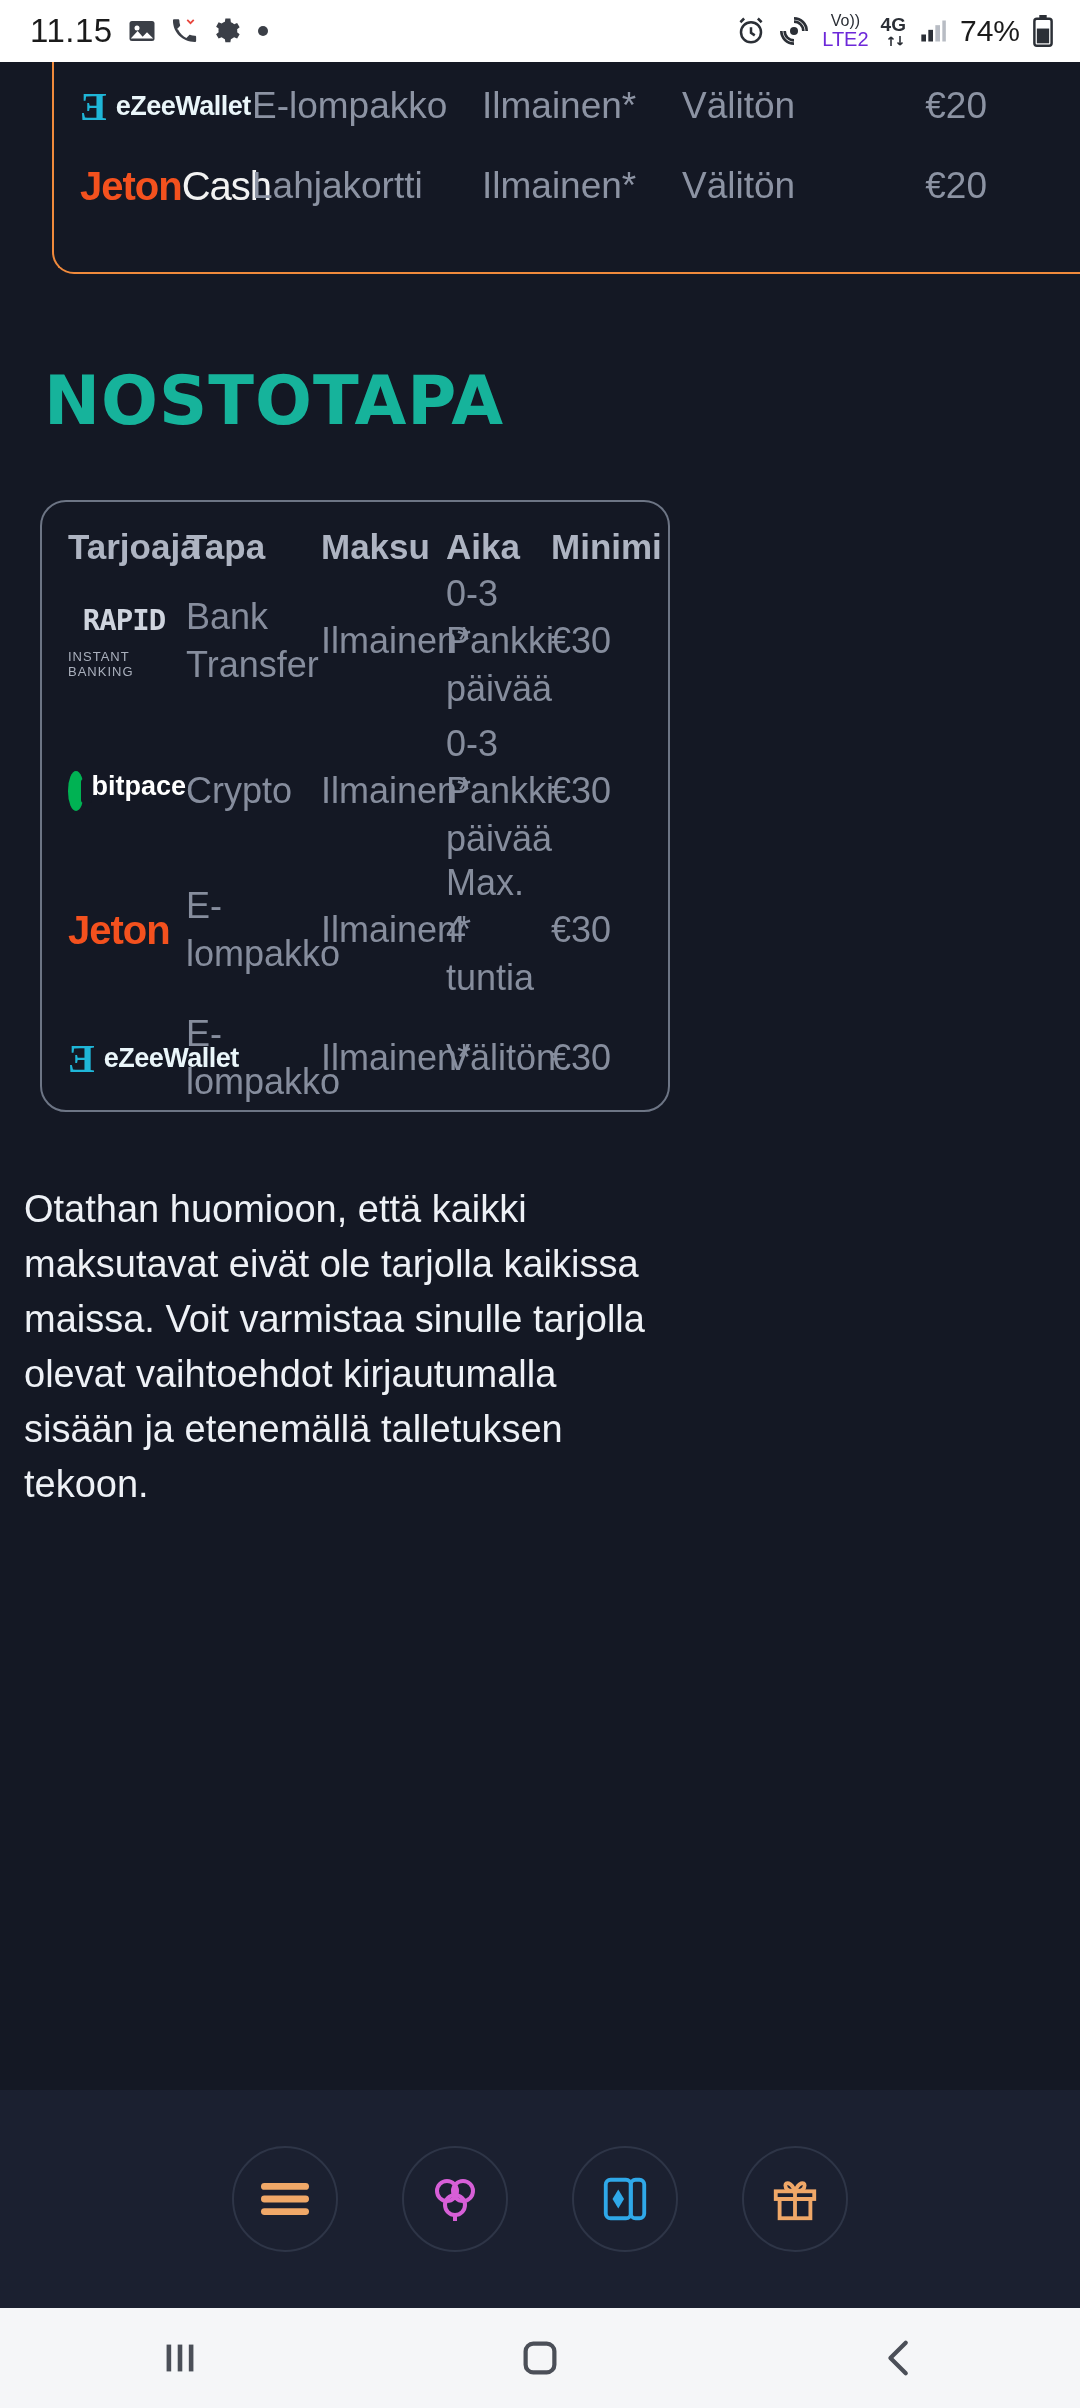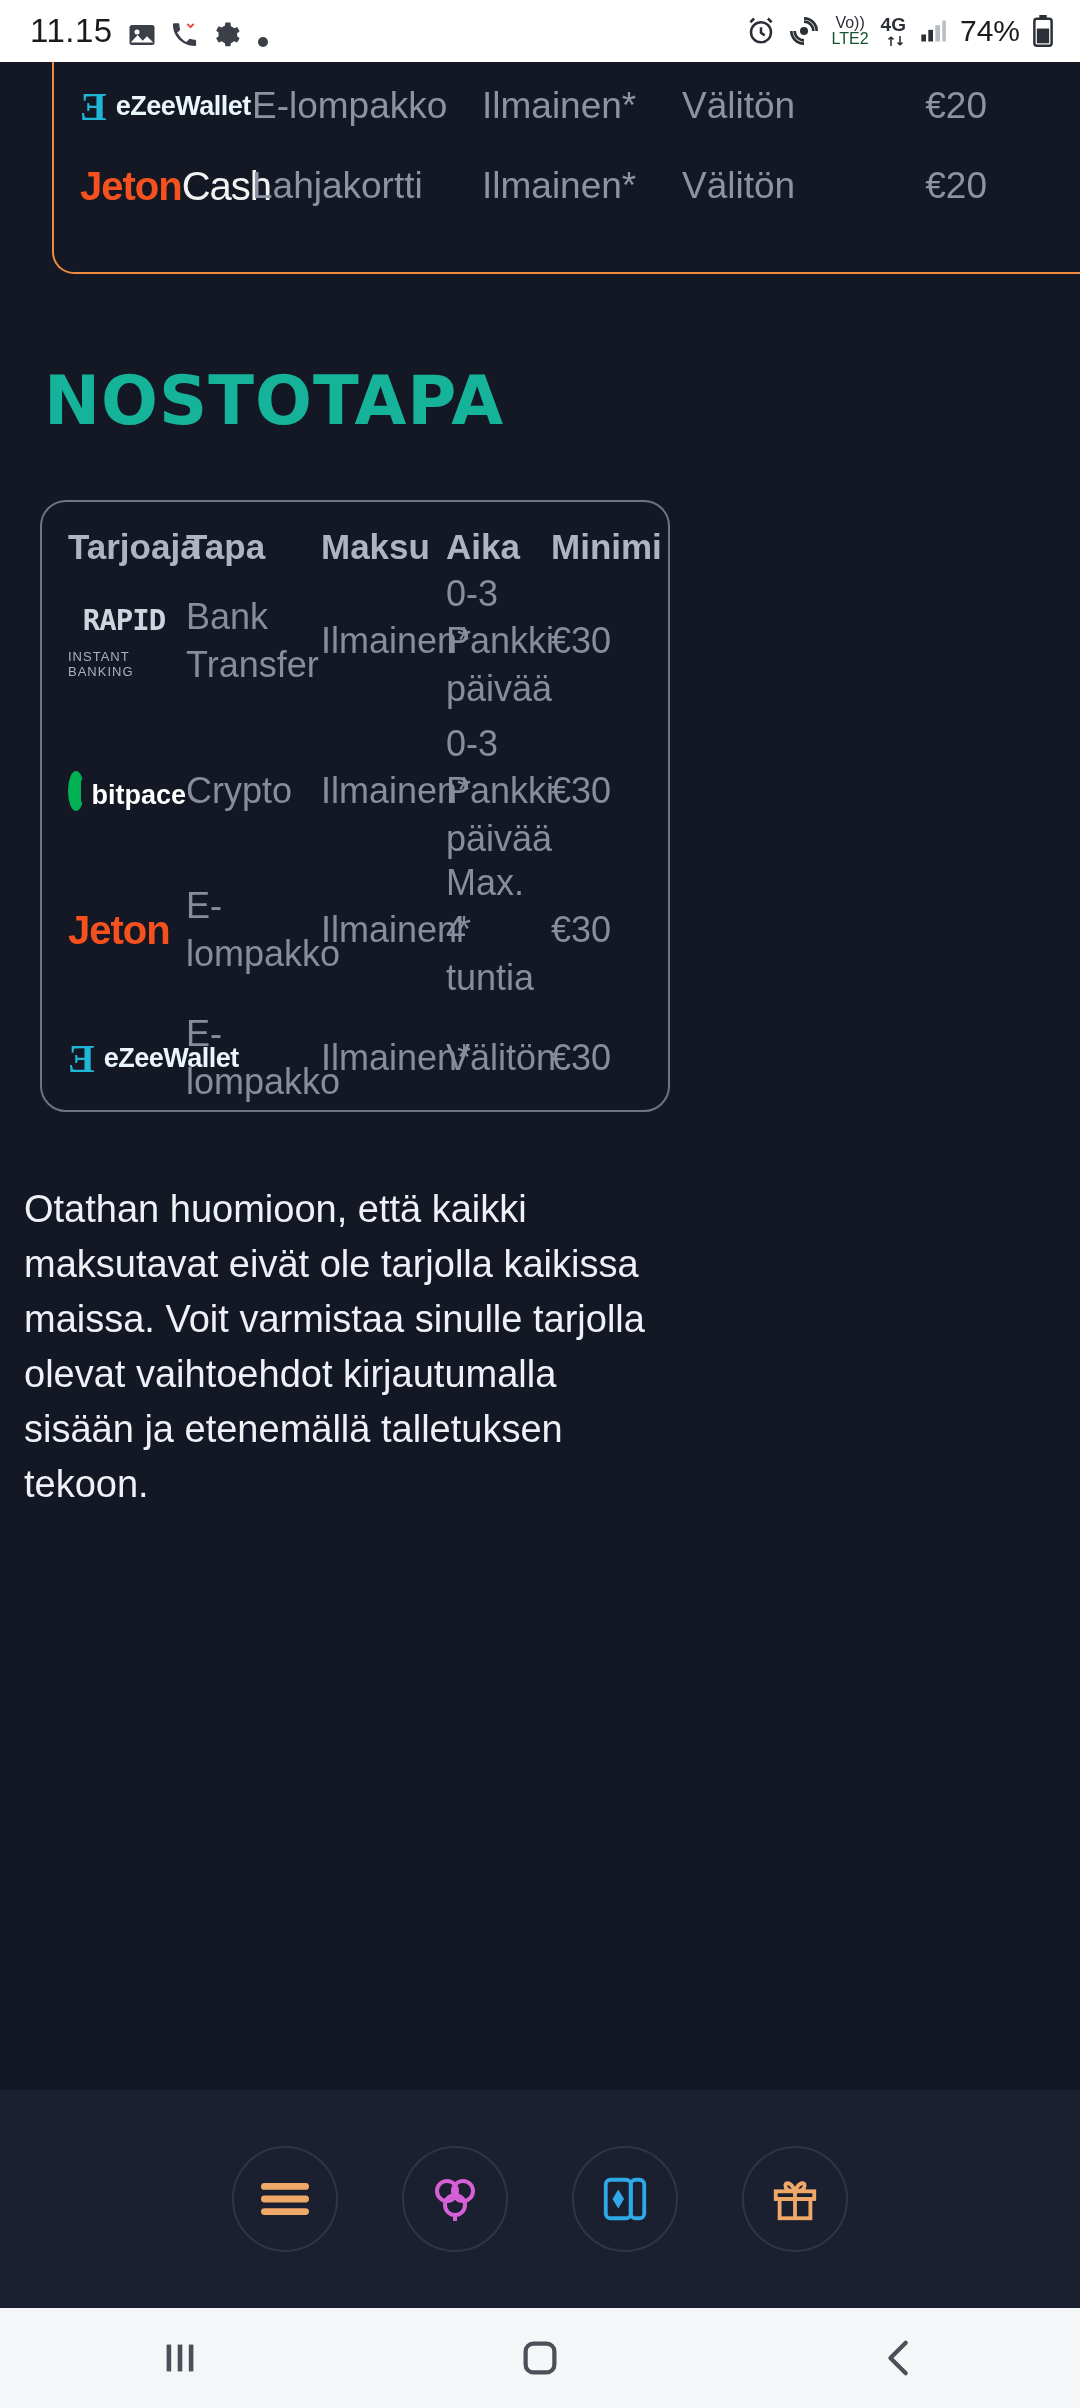--- a/index.html
+++ b/index.html
@@ -23,21 +23,21 @@
   .statusbar {
     height: 62px;
     background: #ffffff;
     color: #1b1b1b;
     display: flex;
     align-items: center;
     justify-content: space-between;
     padding: 0 26px 0 30px;
     flex: 0 0 auto;
   }
-  .sb-left { display: flex; align-items: flex-end; gap: 14px; }
+  .sb-left { display: flex; align-items: center; gap: 14px; }
   .sb-time { font-size: 33px; font-weight: 400; letter-spacing: 0.5px; }
   .sb-right { display: flex; align-items: center; gap: 12px; }
   .sb-ico { display: inline-block; }
   .sb-battery-text { font-size: 30px; font-weight: 400; }
 
   svg.i { display: block; }
 
   
   .content {
     flex: 1 1 auto;
@@ -153,21 +153,21 @@
     width: 112px;
   }
   .logo-rapid .t1 {
     font-size: 29px; font-weight: 700; color: #cfd4de;
     font-family: "DejaVu Sans Mono", monospace; letter-spacing: -1px;
   }
   .logo-rapid .t2 {
     font-size: 13px; color: #aab0bd; letter-spacing: 1px; margin-top: 12px;
   }
   .logo-bitpace {
-    display: flex; align-items: flex-end; gap: 7px;
+    display: flex; align-items: flex-start; gap: 7px;
   }
   .bp-mark {
     width: 40px; height: 40px; border-radius: 50%;
     background: #00b253; position: relative;
   }
   .bp-mark::after {
     content: ""; position: absolute; left: 13px; top: 8px;
     width: 11px; height: 24px; background: #141824; border-radius: 3px;
   }
   .logo-bitpace .word { color: #ffffff; font-size: 27px; font-weight: 700; }
@@ -259,21 +259,21 @@
       </span>
       <span class="sb-ico">
         <svg class="i" width="32" height="32" viewBox="0 0 24 24">
             <circle cx="12" cy="12" r="3" fill="#2b2f36"></circle>
             <path d="M12 5a7 7 0 017 7M12 2.5A9.5 9.5 0 0121.5 12" stroke="#2b2f36" stroke-width="2" fill="none"></path>
             <path d="M12 19a7 7 0 01-7-7M12 21.5A9.5 9.5 0 012.5 12" stroke="#2b2f36" stroke-width="2" fill="none"></path>
           </svg>
       </span>
       <span class="sb-ico" style="display:flex;flex-direction:column;align-items:center;line-height:1;">
         <span style="font-size:16px;color:#2b2f36;">Vo))</span>
-        <span style="font-size:16px;color:#14532d;">LTE2</span>
+        <span style="font-size:20px;color:#6d28d9;">LTE2</span>
       </span>
       <span class="sb-ico" style="display:flex;flex-direction:column;align-items:flex-end;line-height:1;">
         <span style="font-size:19px;color:#2b2f36;font-weight:700;">4G</span>
         <svg class="i" width="20" height="14" viewBox="0 0 20 14">
             <path d="M5 12V3M5 3L2.5 5.5M5 3l2.5 2.5M14 2v9M14 11l-2.5-2.5M14 11l2.5-2.5" stroke="#2b2f36" stroke-width="1.6" fill="none"></path>
           </svg>
       </span>
       <span class="sb-ico">
         <svg class="i" width="30" height="28" viewBox="0 0 24 24">
             <rect x="2" y="15" width="4" height="6" fill="#2b2f36"></rect>

